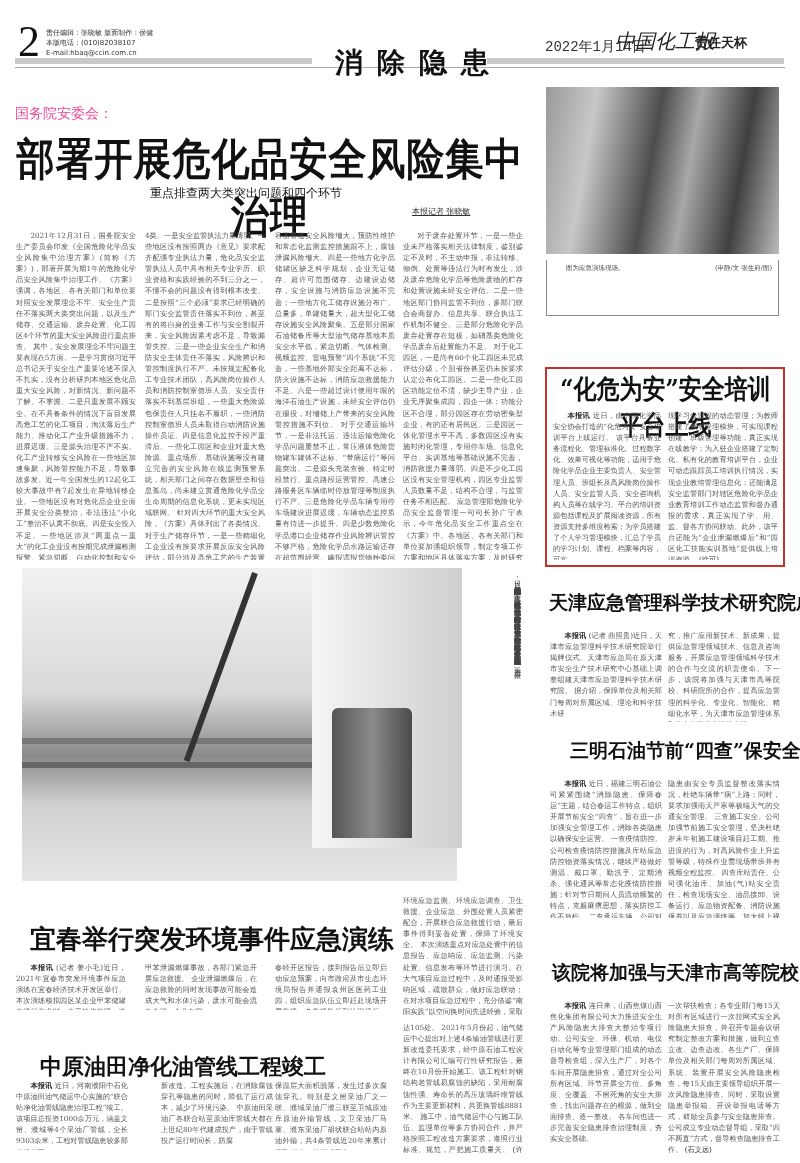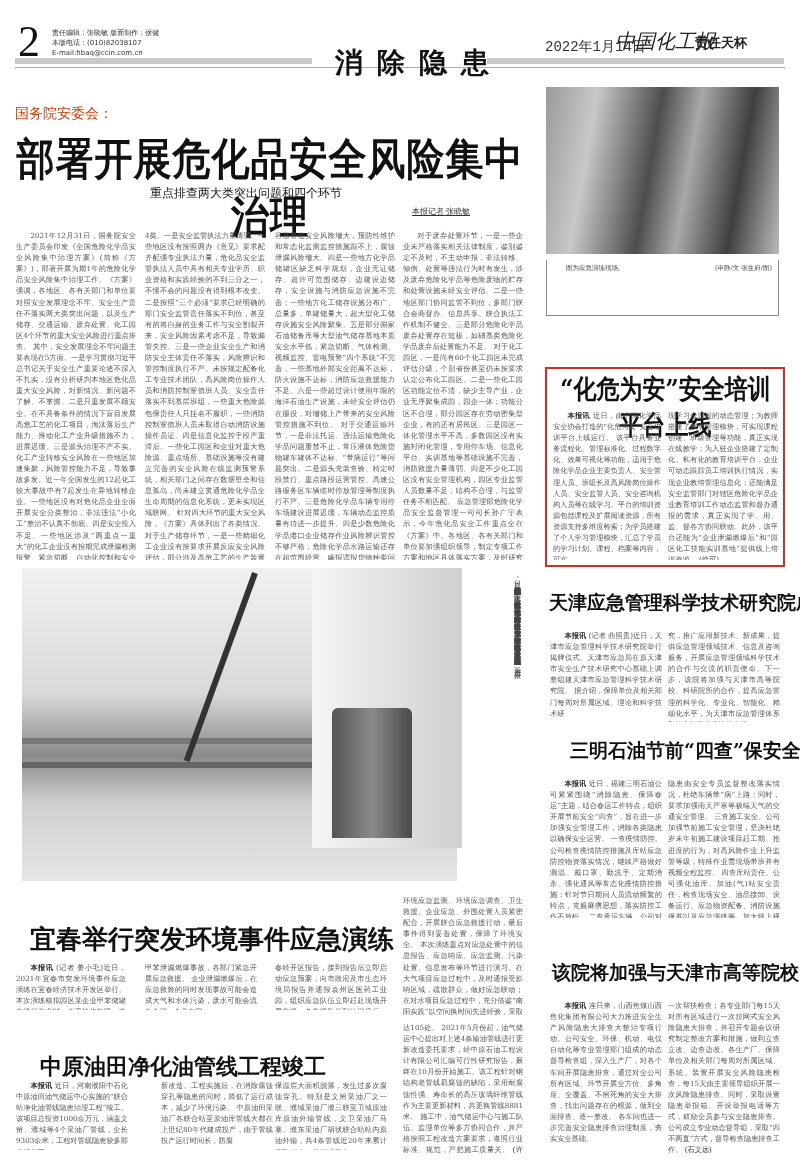--- a/index.html
+++ b/index.html
@@ -1,30 +1,30 @@
 <!DOCTYPE html>
 <html><head>
 <meta charset="utf-8">
 <style>
 *{box-sizing:border-box;margin:0;padding:0}
 body{width:800px;height:1163px;background:#fff;font-family:"DejaVu Serif",serif;color:#222;position:relative;overflow:hidden}
 .abs{position:absolute}
 .pagenum{left:18px;top:20px;font-size:44px;font-family:"Liberation Serif",serif;line-height:1;color:#111}
-.editor{left:52px;top:28px;font-size:7px;line-height:10px;font-family:"DejaVu Sans",sans-serif;color:#333}
+.editor{left:46px;top:28px;font-size:7px;line-height:10px;font-family:"DejaVu Sans",sans-serif;color:#333}
 .topbar{left:15px;top:58px;width:297px;height:6px;background:#c9c9c9}
 .topbar2{left:487px;top:58px;width:297px;height:6px;background:#c9c9c9}
 .topline{left:15px;top:67px;width:770px;height:1px;background:#aaa}
 .section{left:335px;top:44px;font-size:28px;font-weight:bold;letter-spacing:14px;font-family:"DejaVu Serif",serif;color:#111}
 .date{left:545px;top:38px;font-size:14px;font-family:Liberation Mono, monospace;color:#333}
 .mast{left:615px;top:28px;font-size:20px;font-style:italic;font-family:"DejaVu Serif",serif;color:#222}
 .slogan{left:695px;top:34px;font-size:13px;font-weight:bold;font-family:"DejaVu Sans",sans-serif;color:#222}
-.kicker{left:15px;top:105px;font-size:14px;font-family:"DejaVu Sans",sans-serif;color:#c2410c}
+.kicker{left:15px;top:105px;font-size:14px;font-family:"DejaVu Sans",sans-serif;color:#ec4899}
 .headline{left:15px;top:130px;width:510px;font-size:38px;font-weight:bold;letter-spacing:1px;font-family:"DejaVu Serif",serif;color:#111;text-align:center;transform:scaleY(1.15);transform-origin:top}
 .subhead{left:150px;top:185px;font-size:12px;font-family:Liberation Sans, sans-serif;color:#111}
-.byline{left:412px;top:206px;font-size:8px;text-decoration:underline;font-family:Liberation Serif, serif;color:#333}
+.byline{left:412px;top:206px;font-size:8px;text-decoration:underline;font-family:Liberation Sans, sans-serif;color:#333}
 .col{font-size:7.2px;line-height:11.1px;color:#555;text-align:justify;overflow:hidden}
 .col p{text-indent:2em}
 .photo1{left:546px;top:87px;width:233px;height:167px;background:linear-gradient(100deg,#9a9a9a 0%,#c8c8c8 20%,#4d4d4d 45%,#a8a8a8 60%,#3f3f3f 80%,#bbb 100%)}
 .photo2{left:22px;top:568px;width:435px;height:313px;background:linear-gradient(180deg,#f1f1f1 0%,#d9d9d9 40%,#8a8a8a 60%,#cfcfcf 75%,#e5e5e5 100%)}
 .photo2 .tower{position:absolute;left:290px;top:0;width:150px;height:280px;background:linear-gradient(90deg,#f5f5f5,#cfcfcf)}
 .photo2 .tank{position:absolute;left:310px;top:140px;width:80px;height:130px;background:linear-gradient(90deg,#555,#8a8a8a,#4a4a4a);border-radius:6px 6px 0 0}
 .photo2 .crane{position:absolute;left:230px;top:5px;width:6px;height:200px;background:#333;transform:rotate(20deg);transform-origin:top}
 .photo2 .pipes{position:absolute;left:0;top:170px;width:300px;height:30px;border-top:6px solid #777;border-bottom:6px solid #666}
 .vcap{left:470px;top:575px;width:52px;height:300px;writing-mode:vertical-rl;font-size:7px;line-height:10px;color:#444}
 .caption1{left:546px;top:260px;width:233px;height:56px;border:1px solid #888;border-top:none;padding:3px 6px;font-size:6.5px;line-height:10.5px;color:#444}

